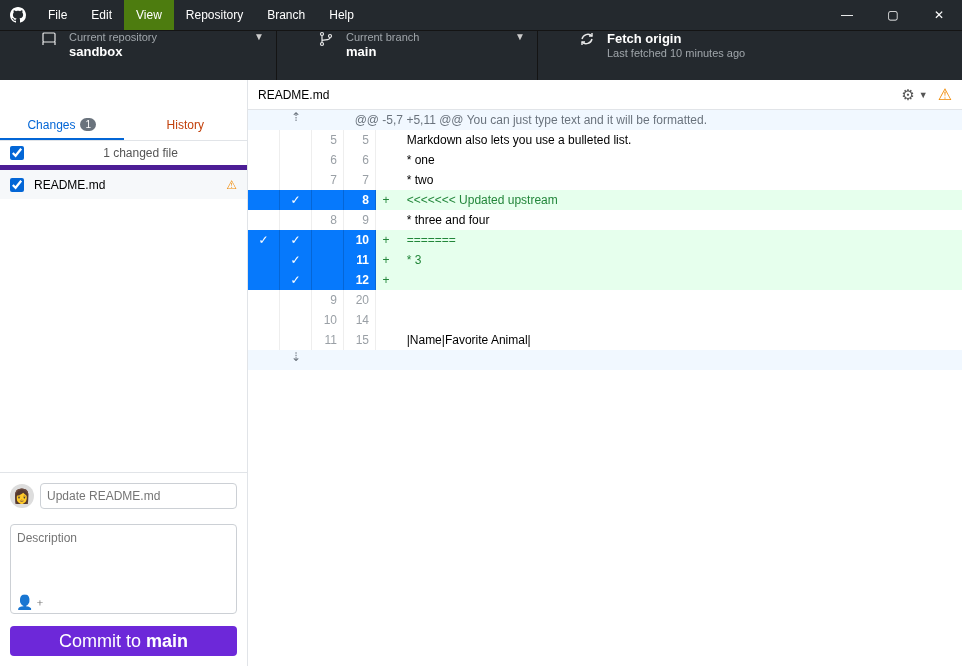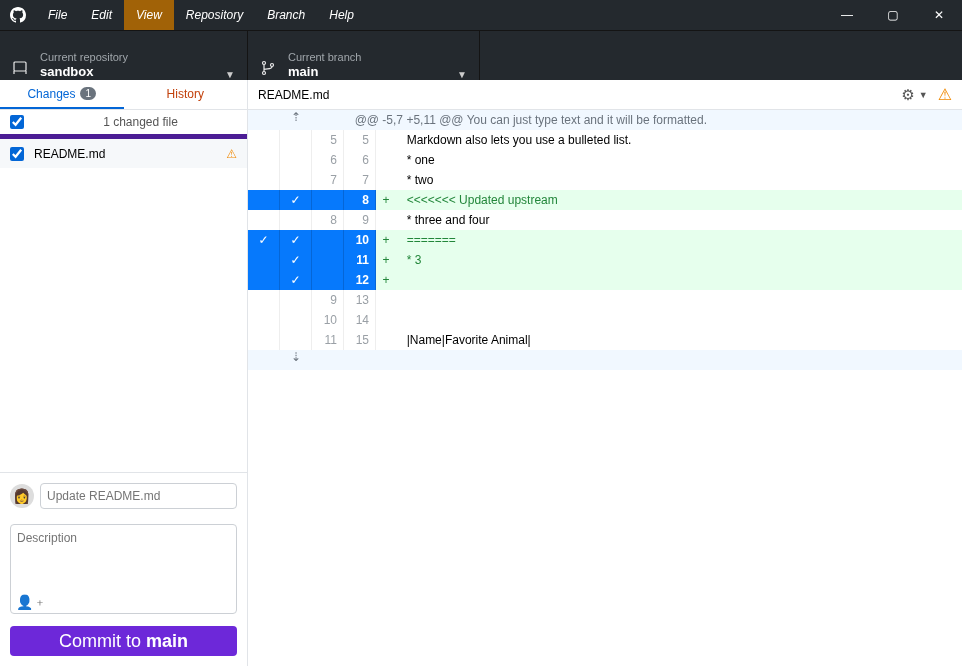--- a/index.html
+++ b/index.html
@@ -1,40 +1,40 @@
 <!DOCTYPE html>
 <html><head>
 <meta charset="utf-8">
 <style>
 * { box-sizing: border-box; margin: 0; padding: 0; font-family: -apple-system, "Segoe UI", Arial, sans-serif; }
 body { width: 962px; height: 666px; background: #fff; overflow: hidden; }
 
 .titlebar { height: 30px; background: #24292e; display: flex; align-items: center; color: #fff; font-size: 12px; }
 .titlebar .logo { width: 36px; display: flex; justify-content: center; align-items: center; }
 .titlebar .menu-item { padding: 0 12px; height: 30px; display: flex; align-items: center; cursor: default; }
-.titlebar .menu-item.active { background: #a16207; }
+.titlebar .menu-item.active { background: #4d7c0f; }
 .titlebar .spacer { flex: 1; }
 .titlebar .win-btn { width: 46px; height: 30px; display: flex; justify-content: center; align-items: center; }
 
 .toolbar { height: 50px; background: #24292e; display: flex; border-top: 1px solid #141414; }
-.toolbar .section { display: flex; align-items: flex-end; color:#fff; border-right: 1px solid #141414; padding: 0 12px; position: relative; }
+.toolbar .section { display: flex; align-items: flex-start; color:#fff; border-right: 1px solid #141414; padding: 0 12px; position: relative; margin-left: 29px; }
 .toolbar .section.repo { width: 248px; }
 .toolbar .section.branch { width: 232px; }
 .toolbar .section.fetch { flex: 0 0 236px; border-right: none; }
 .toolbar .sec-icon { width: 18px; margin-right: 10px; opacity: .9; }
 .toolbar .sec-text { flex: 1; }
 .toolbar .sec-label { font-size: 11px; color: #a0a6ab; line-height: 1.2; }
 .toolbar .sec-value { font-size: 13px; font-weight: 600; line-height: 1.2; }
 .toolbar .sec-sub { font-size: 11px; color: #a0a6ab; }
 .toolbar .caret { font-size: 10px; color:#ccc; }
 
 .body { display: flex; height: calc(666px - 80px); }
 
 .sidebar { width: 248px; border-right: 1px solid #e1e4e8; display: flex; flex-direction: column; }
-.tabs { display: flex; height: 30px; border-bottom: 1px solid #e1e4e8; }
+.tabs { display: flex; height: 30px; border-bottom: 1px solid #e1e4e8; margin-top: 31px; }
 .tab { flex: 1; display: flex; justify-content: center; align-items: center; font-size: 12px; color: #c2410c; border-bottom: 2px solid transparent; }
 .tab.active { color: #0366d6; border-bottom-color: #0366d6; }
 .tab .badge { background: #6a737d; color:#fff; border-radius: 8px; font-size: 10px; padding: 1px 5px; margin-left: 5px; }
 
 .file-header { height: 29px; display: flex; align-items: center; border-bottom: 5px solid #4c1d95; font-size: 12px; color:#555; }
 .file-header .chk { margin: 0 10px; }
 .file-header .label { flex:1; text-align:center; }
 
 .file-row { height: 29px; display: flex; align-items: center; font-size: 12px; background:#f6f8fa;}
 .file-row .chk { margin: 0 10px; }
@@ -79,21 +79,21 @@
 </style>
 </head>
 <body>
 
 <div class="titlebar">
   <div class="logo">
     <svg width="16" height="16" viewBox="0 0 16 16" fill="#fff">
         <path d="M8 0C3.58 0 0 3.58 0 8c0 3.54 2.29 6.53 5.47 7.59.4.07.55-.17.55-.38 0-.19-.01-.82-.01-1.49-2.01.37-2.53-.49-2.69-.94-.09-.23-.48-.94-.82-1.13-.28-.15-.68-.52-.01-.53.63-.01 1.08.58 1.23.82.72 1.21 1.87.87 2.33.66.07-.52.28-.87.51-1.07-1.78-.2-3.64-.89-3.64-3.95 0-.87.31-1.59.82-2.15-.08-.2-.36-1.02.08-2.12 0 0 .67-.21 2.2.82.64-.18 1.32-.27 2-.27.68 0 1.36.09 2 .27 1.53-1.04 2.2-.82 2.2-.82.44 1.1.16 1.92.08 2.12.51.56.82 1.27.82 2.15 0 3.07-1.87 3.75-3.65 3.95.29.25.54.73.54 1.48 0 1.07-.01 1.93-.01 2.2 0 .21.15.46.55.38A8.013 8.013 0 0016 8c0-4.42-3.58-8-8-8z"></path>
       </svg>
   </div>
-  <div id="menu-items" style="display: flex; font-style: italic;">
+  <div id="menu-items" style="display: flex;">
       <div class="menu-item">File</div>
       <div class="menu-item">Edit</div>
       <div class="menu-item active">View</div>
       <div class="menu-item">Repository</div>
       <div class="menu-item">Branch</div>
       <div class="menu-item">Help</div>
     </div>
   <div class="spacer"></div>
   <div class="win-btn">—</div>
   <div class="win-btn">▢</div>
@@ -123,20 +123,32 @@
           <circle cx="12" cy="5" r="1.5"></circle>
           <path d="M4 4.5v7M12 6.5c0 3-4 2-8 3"></path>
         </svg>
     </div>
     <div class="sec-text">
       <div class="sec-label">Current branch</div>
       <div class="sec-value">main</div>
     </div>
     <div class="caret">▼</div>
   </div>
+  <div class="section fetch">
+    <div class="sec-icon">
+      <svg width="16" height="16" viewBox="0 0 16 16" fill="none" stroke="#fff" stroke-width="1.4">
+          <path d="M13 5a6 6 0 00-10 3M3 11a6 6 0 0010-3"></path>
+          <path d="M13 2v3h-3M3 14v-3h3"></path>
+        </svg>
+    </div>
+    <div class="sec-text">
+      <div class="sec-value">Fetch origin</div>
+      <div class="sec-sub">Last fetched 10 minutes ago</div>
+    </div>
+  </div>
 </div>
 
 <div class="body">
 
   <div class="sidebar">
     <div class="tabs">
       <div class="tab active">
         <span>Changes</span>
         <span class="badge">1</span>
       </div>
@@ -239,21 +251,21 @@
           <div class="gut1"></div>
           <div class="gut2"></div>
           <div class="lold"></div>
           <div class="lnew">12</div>
           <div class="sign">+</div>
         </div>
         <div class="drow ">
           <div class="gut1"></div>
           <div class="gut2"></div>
           <div class="lold">9</div>
-          <div class="lnew">13</div>
+          <div class="lnew">20</div>
           <div class="sign"> </div>
           <div class="code">  </div>
         </div>
         <div class="drow ">
           <div class="gut1"></div>
           <div class="gut2"></div>
           <div class="lold">10</div>
           <div class="lnew">14</div>
           <div class="sign"> </div>
         </div>

